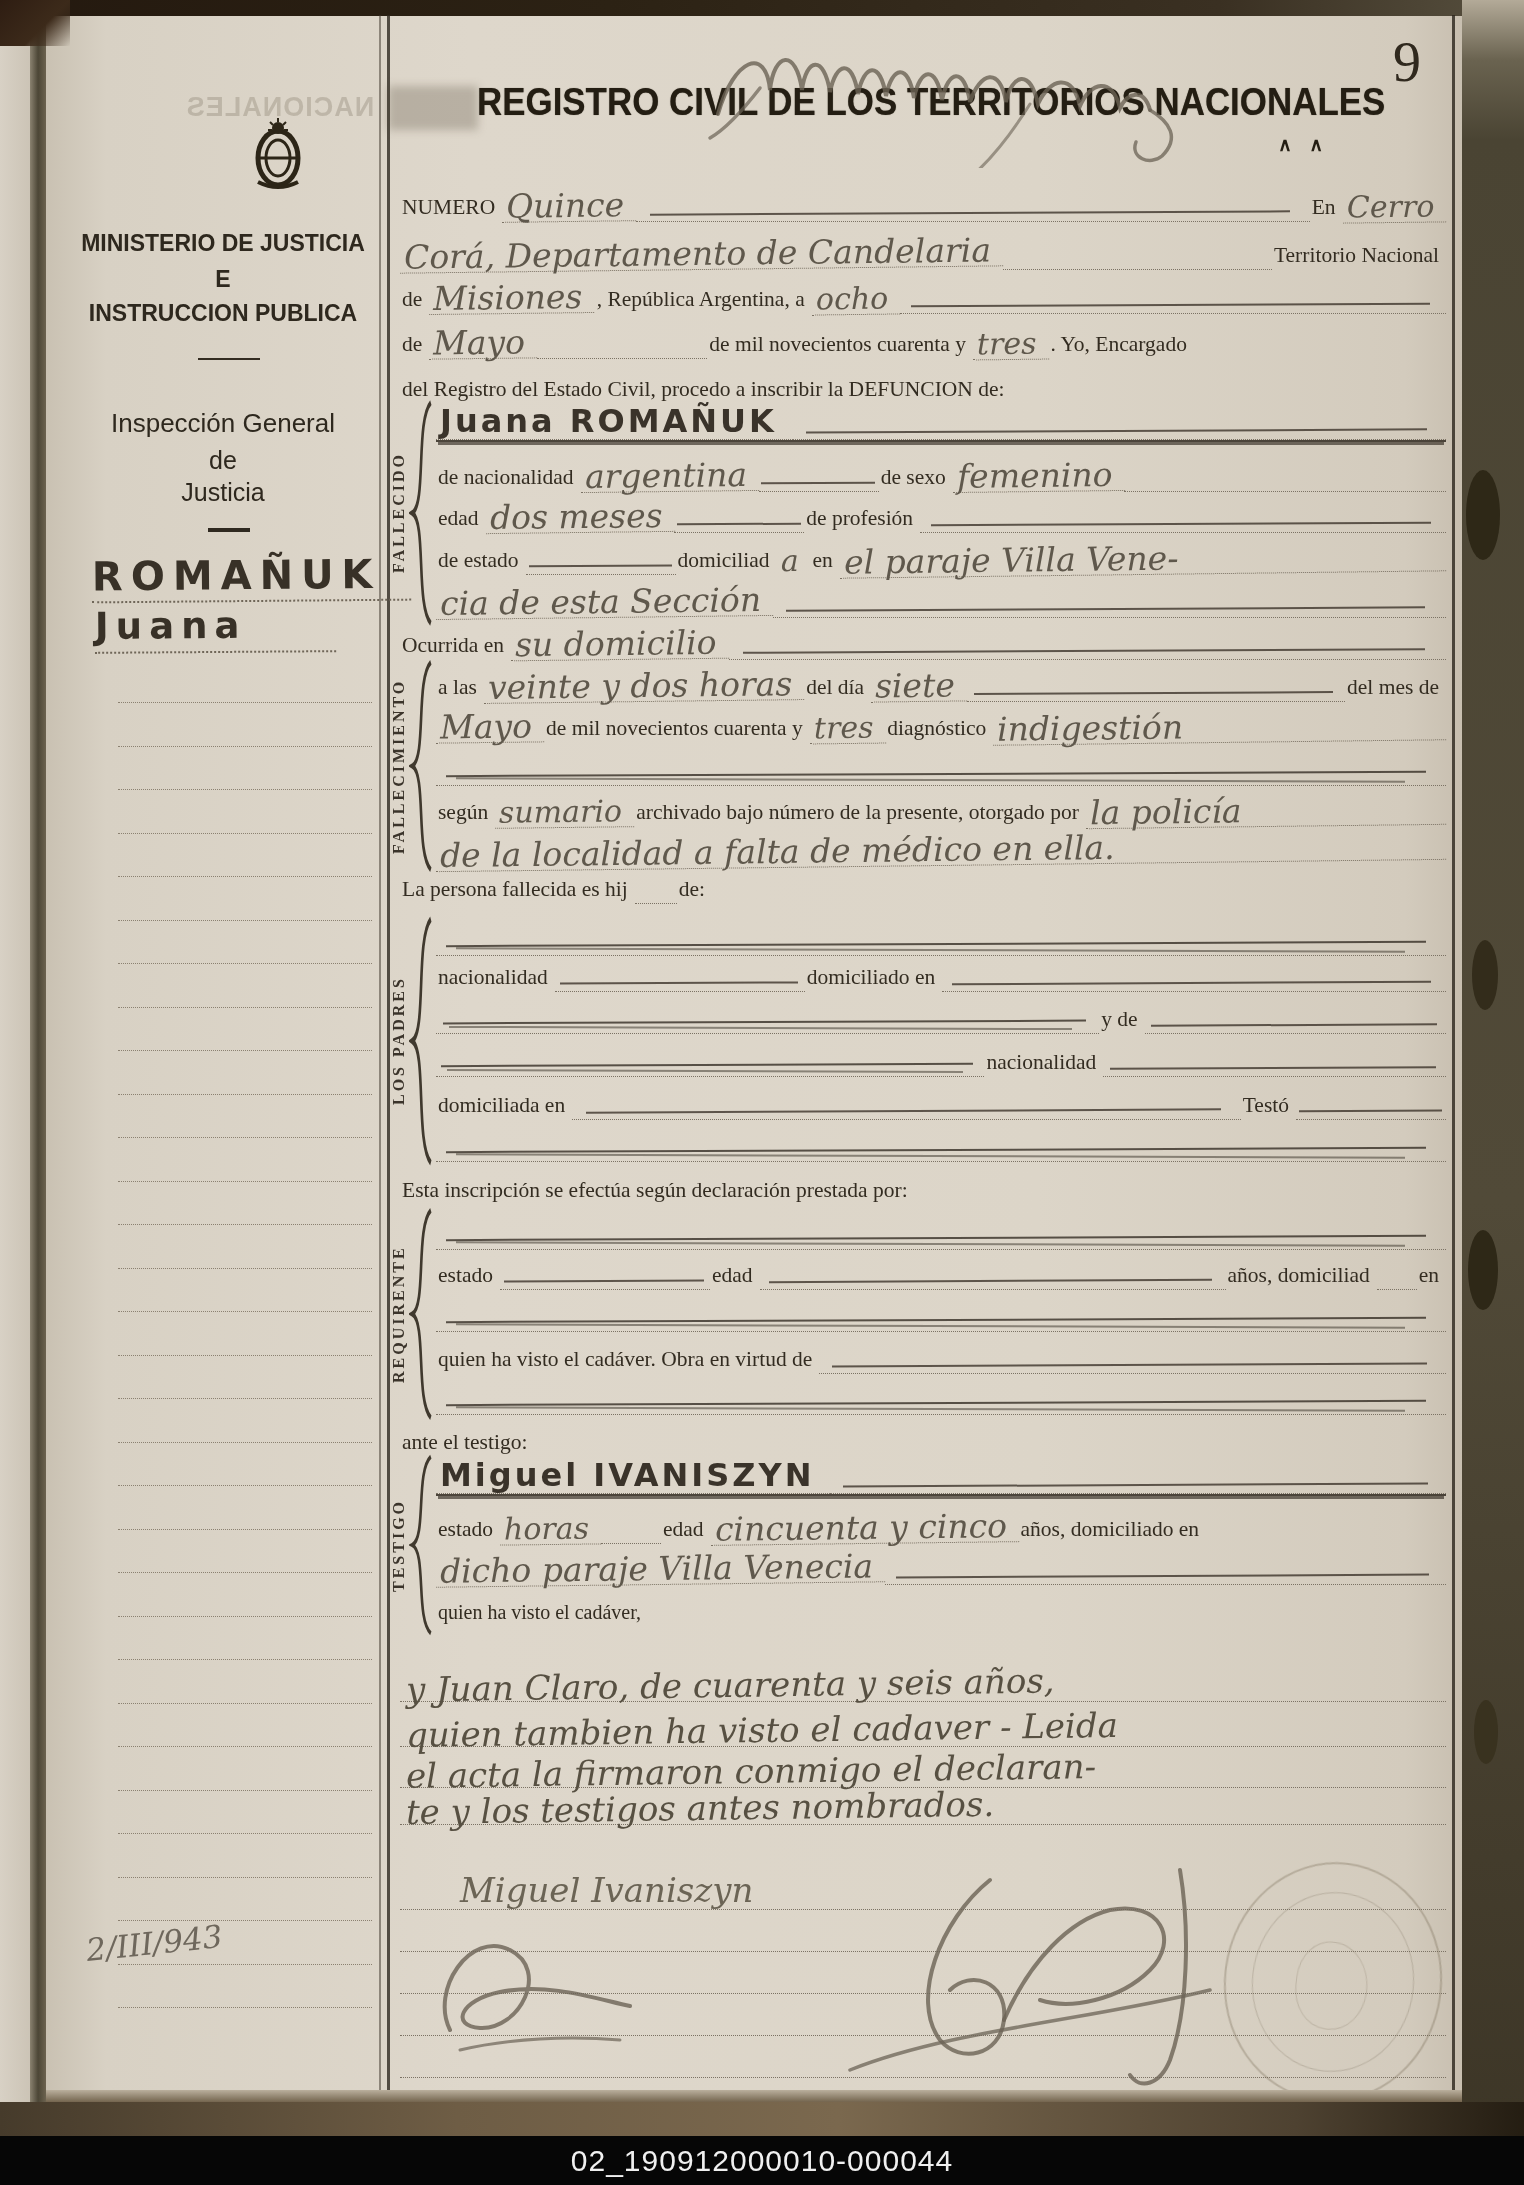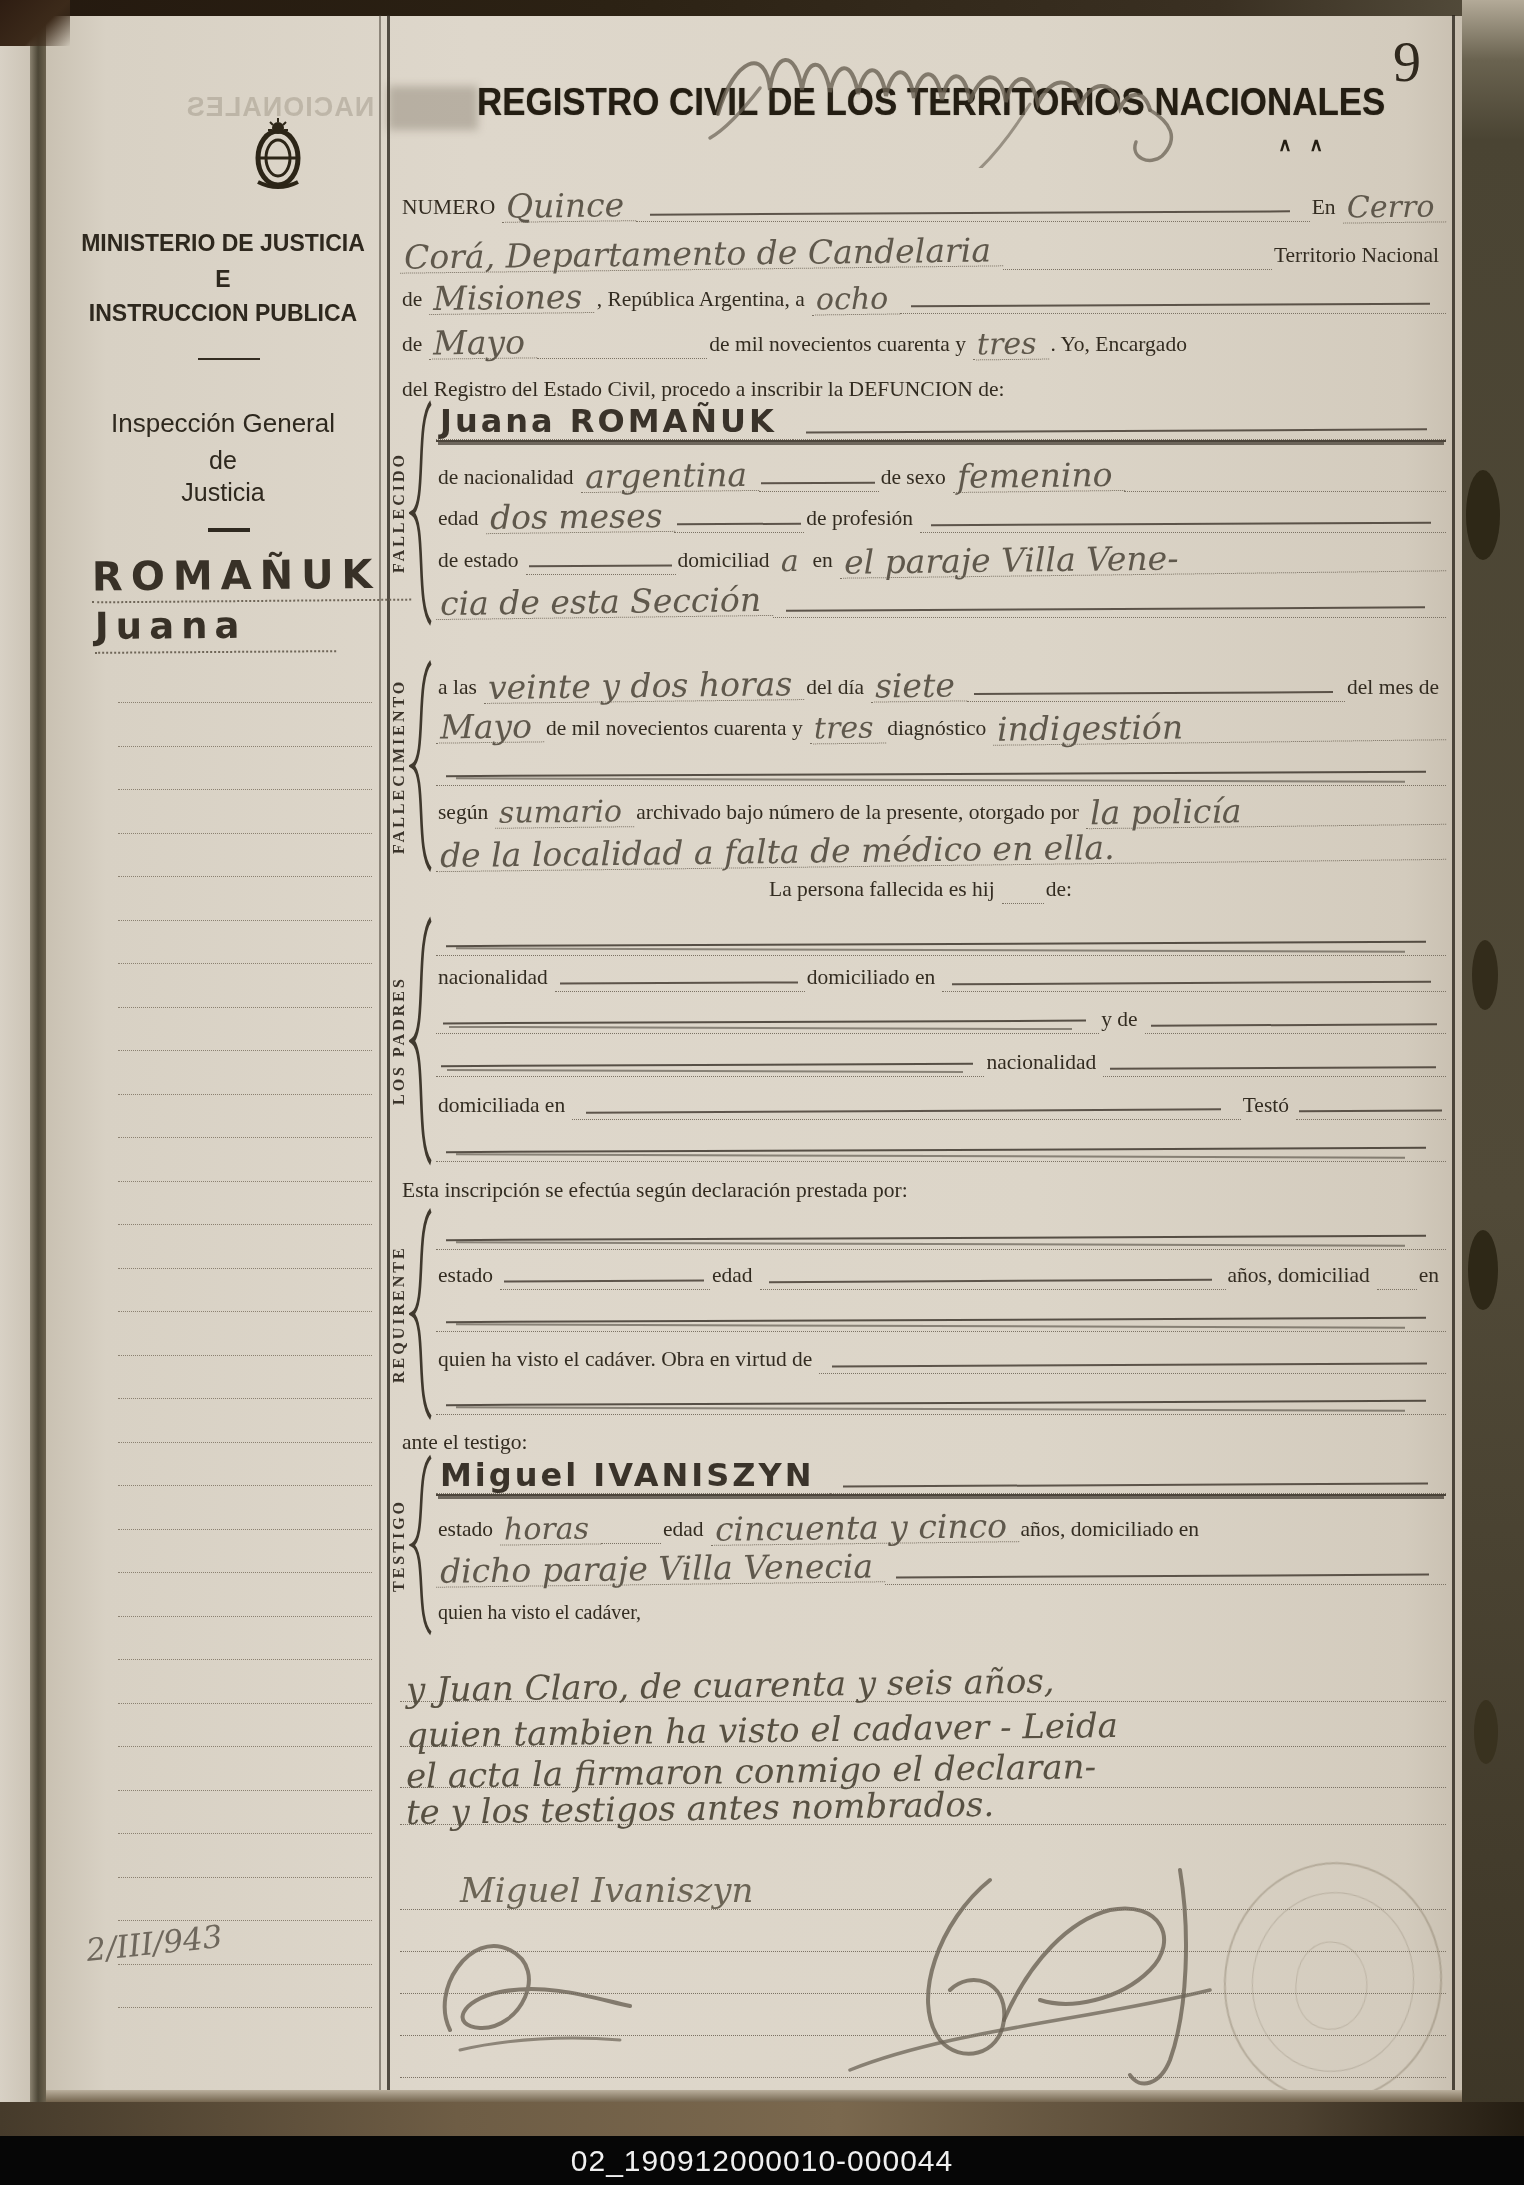--- a/index.html
+++ b/index.html
@@ -237,20 +237,25 @@
     <span class="pl">domiciliad</span>
     <span class="hw noline">a</span>
     <span class="pl">en</span>
     <span class="hw big" style="flex:1;">el paraje Villa Vene-</span>
   </div>
   <div class="row ind" style="top:574px;">
     <span class="hw big">cia de esta Sección</span>
     <span class="fill solid"></span>
   </div>
 
+  <div class="row" style="top:616px;">
+    <span class="pl">Ocurrida en</span>
+    <span class="hw big">su domicilio</span>
+    <span class="fill solid"></span>
+  </div>
 
   <div class="vlabel" style="top:660px;height:212px;">FALLECIMIENTO</div>
   <svg class="brace" style="top:658px;height:216px;" viewBox="0 0 22 100" preserveAspectRatio="none">
       <path d="M20,2 C6,10 16,46 3,50 C16,54 6,90 20,98"></path>
     </svg>
   <div class="row ind" style="top:658px;">
     <span class="pl">a las</span>
     <span class="hw big">veinte y dos horas</span>
     <span class="pl">del día</span>
     <span class="hw big">siete</span>
@@ -270,21 +275,21 @@
   <div class="row ind" style="top:783px;">
     <span class="pl">según</span>
     <span class="hw">sumario</span>
     <span class="pl">archivado bajo número de la presente, otorgado por</span>
     <span class="hw big" style="flex:1;">la policía</span>
   </div>
   <div class="row ind" style="top:822px;">
     <span class="hw big" style="flex:1;">de la localidad a falta de médico en ella.</span>
   </div>
 
-  <div class="row" style="top:860px;justify-content:center;">
+  <div class="row" style="top:860px;">
     <span class="pl">La persona fallecida es hij</span>
     <span class="gap" style="width:42px;"></span>
     <span class="pl">de:</span>
   </div>
   <div class="vlabel" style="top:916px;height:250px;">LOS PADRES</div>
   <svg class="brace" style="top:914px;height:254px;" viewBox="0 0 22 100" preserveAspectRatio="none">
       <path d="M20,2 C6,10 16,46 3,50 C16,54 6,90 20,98"></path>
     </svg>
   <div class="row ind" style="top:912px;">
     <span class="struck"></span>

